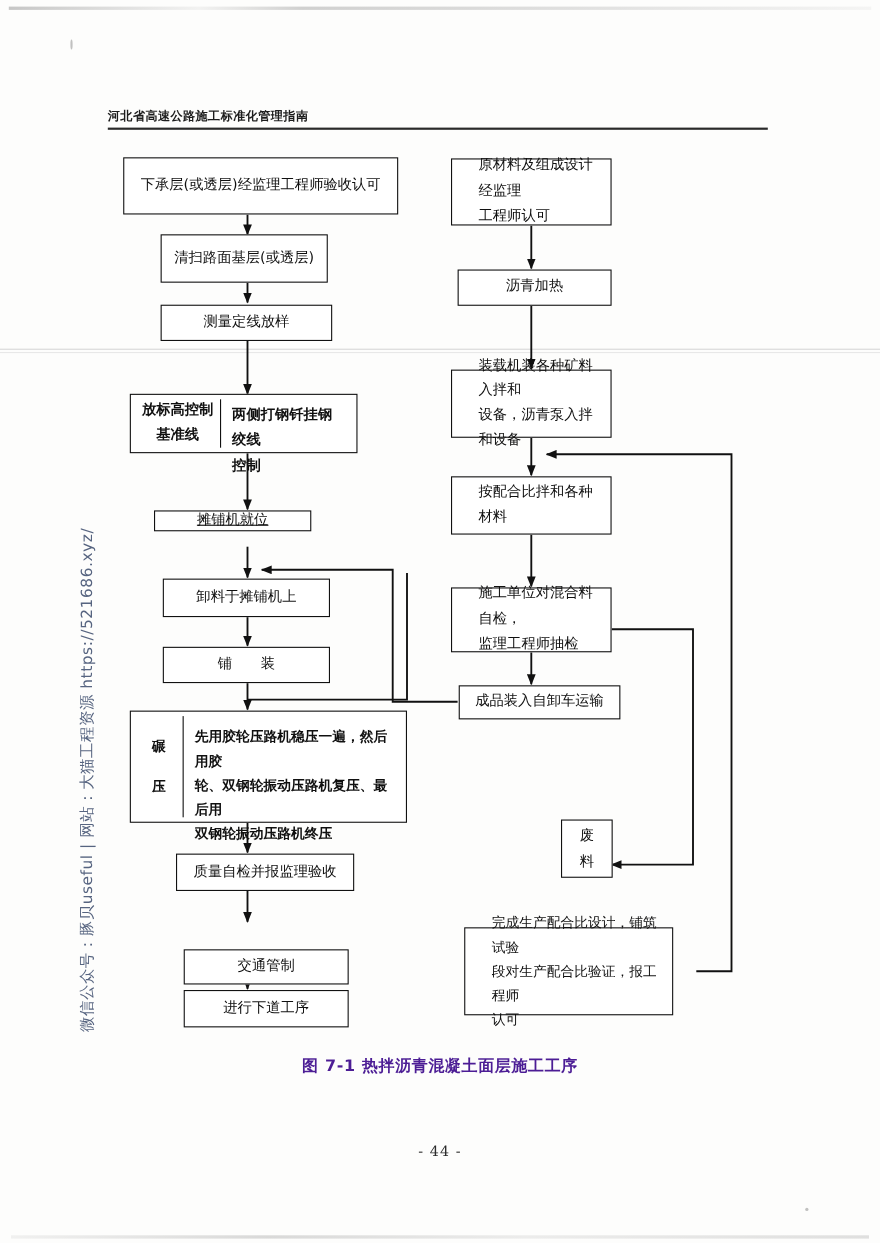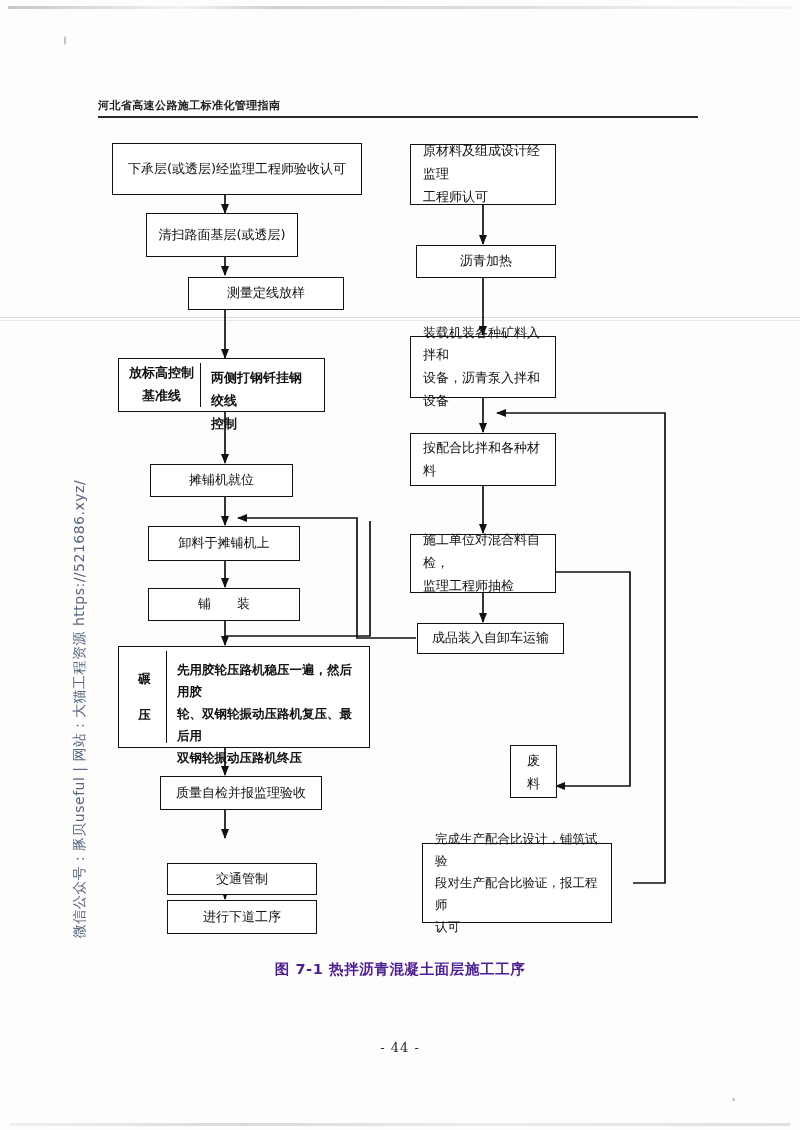--- a/index.html
+++ b/index.html
@@ -111,21 +111,21 @@
     font-family: "DejaVu Sans", "Liberation Sans", sans-serif;
     font-size: 13px;
     line-height: 1.75;
     color: #101010;
     text-align: center;
     padding: 4px 8px;
   }
   .node.left-align {
     justify-content: flex-start;
     text-align: left;
-    padding-left: 12px;
+    padding-left: 24px;
   }
   .node .txt { display: block; width: 100%; }
 
   
   .node.split { padding: 4px; align-items: stretch; font-weight: bold; }
   .node.split .cell-a {
     display: flex;
     align-items: center;
     justify-content: center;
     border-right: 1.6px solid #111;
@@ -225,40 +225,40 @@
     </svg>
 
     <div class="node" style="left:112px; top:143px; width:250px; height:52px;">
       <span class="txt">下承层(或透层)经监理工程师验收认可</span>
     </div>
 
     <div class="node" style="left:146px; top:213px; width:152px; height:44px;">
       <span class="txt">清扫路面基层(或透层)</span>
     </div>
 
-    <div class="node" style="left:146px; top:277px; width:156px; height:33px;margin-left:42px;">
+    <div class="node" style="left:146px; top:277px; width:156px; height:33px;">
       <span class="txt">测量定线放样</span>
     </div>
 
     <div class="node split" style="left:118px; top:358px; width:207px; height:54px;">
       <div class="cell-a" style="width:78px;">
         <span>
           <span class="txt">放标高控制</span>
           <span class="txt">基准线</span>
         </span>
       </div>
       <div class="cell-b">
         <span>
           <span class="txt">两侧打钢钎挂钢绞线</span>
           <span class="txt">控制</span>
         </span>
       </div>
     </div>
 
-    <div class="node" style="left:150px; top:464px; width:143px; height:33px;">
+    <div class="node" style="left:140px; top:464px; width:143px; height:19px;text-decoration:underline;">
       <span class="txt">摊铺机就位</span>
     </div>
 
     <div class="node" style="left:148px; top:526px; width:152px; height:35px;">
       <span class="txt">卸料于摊铺机上</span>
     </div>
 
     <div class="node" style="left:148px; top:588px; width:152px; height:33px;">
       <span class="txt wide-space">铺　　装</span>
     </div>

